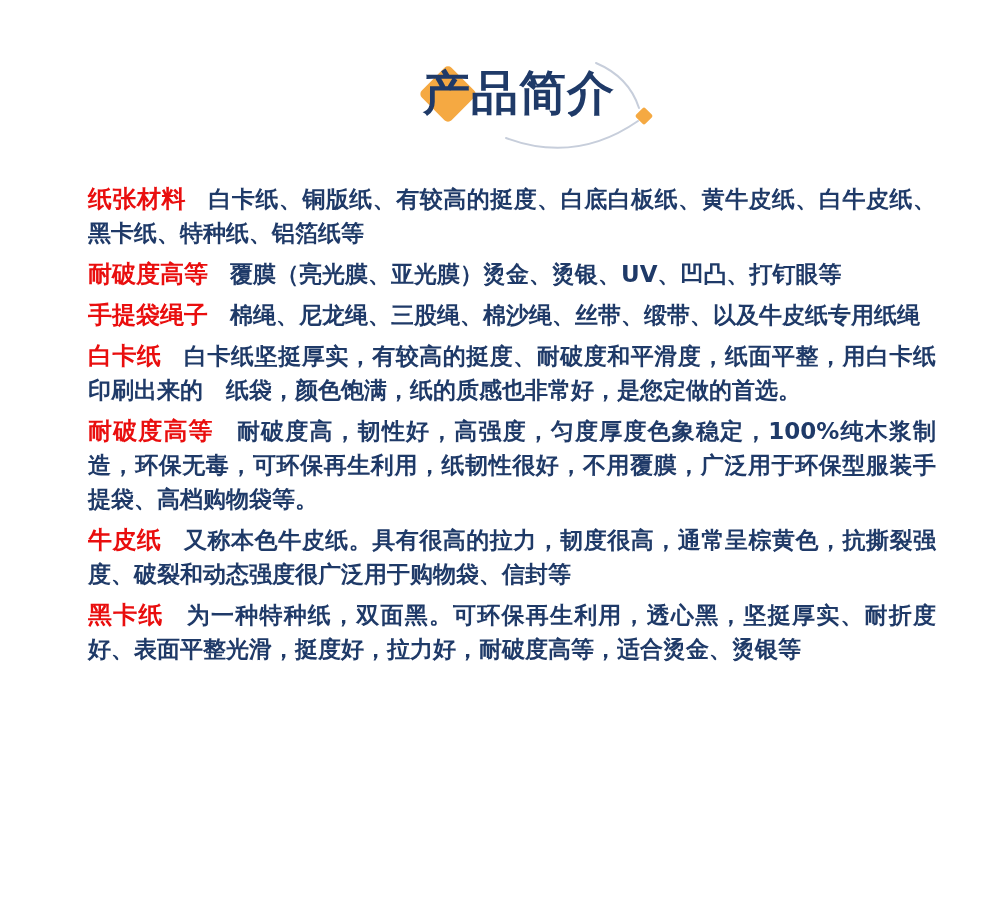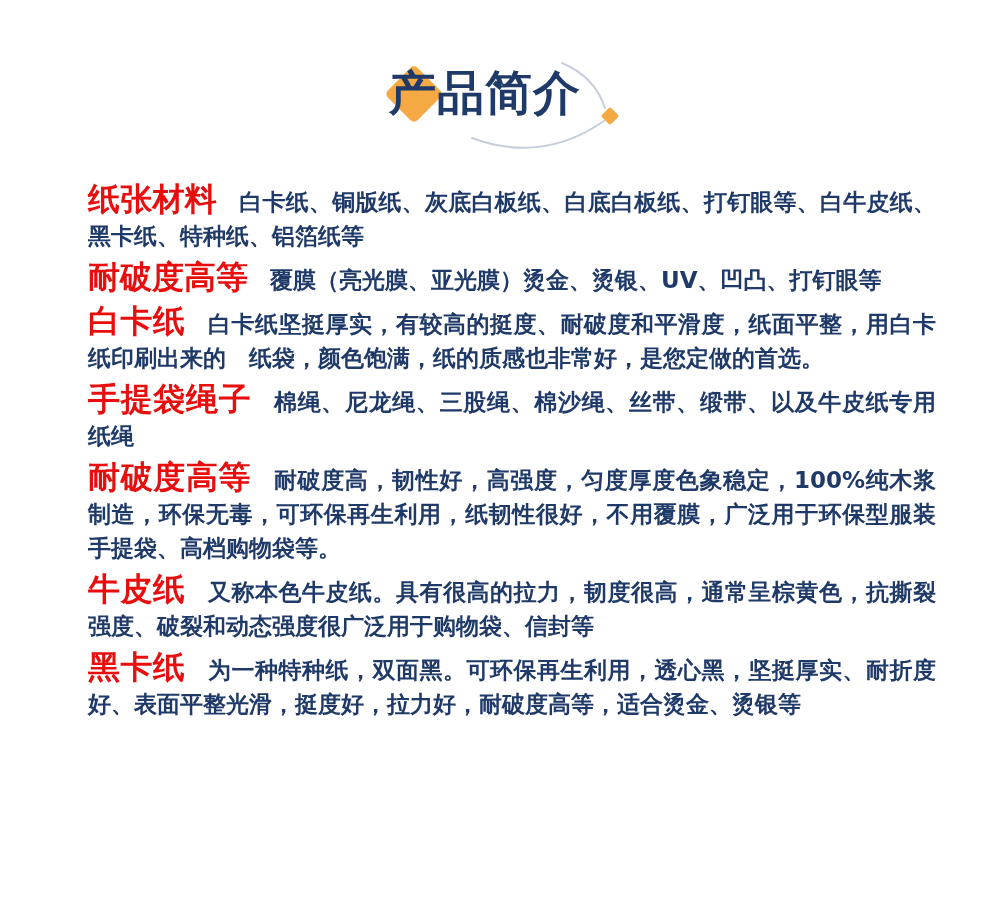--- a/index.html
+++ b/index.html
@@ -7,21 +7,21 @@
   body {
     width: 1000px;
     height: 900px;
     background: #ffffff;
     font-family: "DejaVu Sans", "Liberation Sans", sans-serif;
     overflow: hidden;
   }
   .page { position: relative; width: 1000px; height: 900px; background: #ffffff; }
 
   
-  .hero { position: relative; height: 182px; }
+  .hero { position: relative; height: 182px; margin-left: 34px; }
   .diamond-big {
     position: absolute;
     left: 393px; top: 73px;
     width: 42px; height: 42px;
     background: #F5A942;
     border-radius: 5px;
     transform: rotate(45deg);
     z-index: 1;
   }
   .hero-title {
@@ -48,21 +48,21 @@
   .section {
     margin: 0 0 7px 0;
     font-size: 23px;
     line-height: 34px;
     font-weight: 700;
     color: #1F3A68;
     text-align: justify;
   }
   .section .label {
     color: #E90E0E;
-    font-size: 32px;
+    font-size: 24px;
     margin-right: 14px;
     white-space: nowrap;
   }
 </style>
 </head>
 <body>
 
 <div class="page">
 
   <header class="hero">
@@ -72,37 +72,37 @@
       <path d="M22,86 Q92,112 154,69" fill="none" stroke="#C7CEDB" stroke-width="2" stroke-linecap="round"></path>
       <rect x="153.5" y="57.5" width="13" height="13" rx="2" fill="#F5A942" transform="rotate(45 160 64)"></rect>
     </svg>
     <h1 class="hero-title">产品简介</h1>
   </header>
 
   <main class="content">
 
     <p class="section">
       <span class="label">纸张材料</span>
-      <span class="body-text">白卡纸、铜版纸、灰底白板纸、白底白板纸、打钉眼等、白牛皮纸、黑卡纸、特种纸、铝箔纸等</span>
+      <span class="body-text">白卡纸、铜版纸、有较高的挺度、白底白板纸、黄牛皮纸、白牛皮纸、黑卡纸、特种纸、铝箔纸等</span>
     </p>
 
 
     <p class="section">
       <span class="label">耐破度高等</span>
       <span class="body-text">覆膜（亮光膜、亚光膜）烫金、烫银、UV、凹凸、打钉眼等</span>
     </p>
 
     <p class="section">
-      <span class="label">白卡纸</span>
-      <span class="body-text">白卡纸坚挺厚实，有较高的挺度、耐破度和平滑度，纸面平整，用白卡纸印刷出来的　纸袋，颜色饱满，纸的质感也非常好，是您定做的首选。</span>
+      <span class="label">手提袋绳子</span>
+      <span class="body-text">棉绳、尼龙绳、三股绳、棉沙绳、丝带、缎带、以及牛皮纸专用纸绳</span>
     </p>
 
     <p class="section">
-      <span class="label">手提袋绳子</span>
-      <span class="body-text">棉绳、尼龙绳、三股绳、棉沙绳、丝带、缎带、以及牛皮纸专用纸绳</span>
+      <span class="label">白卡纸</span>
+      <span class="body-text">白卡纸坚挺厚实，有较高的挺度、耐破度和平滑度，纸面平整，用白卡纸印刷出来的　纸袋，颜色饱满，纸的质感也非常好，是您定做的首选。</span>
     </p>
 
 
     <p class="section">
       <span class="label">耐破度高等</span>
       <span class="body-text">耐破度高，韧性好，高强度，匀度厚度色象稳定，100%纯木浆制造，环保无毒，可环保再生利用，纸韧性很好，不用覆膜，广泛用于环保型服装手提袋、高档购物袋等。</span>
     </p>
 
     <p class="section">
       <span class="label">牛皮纸</span>

